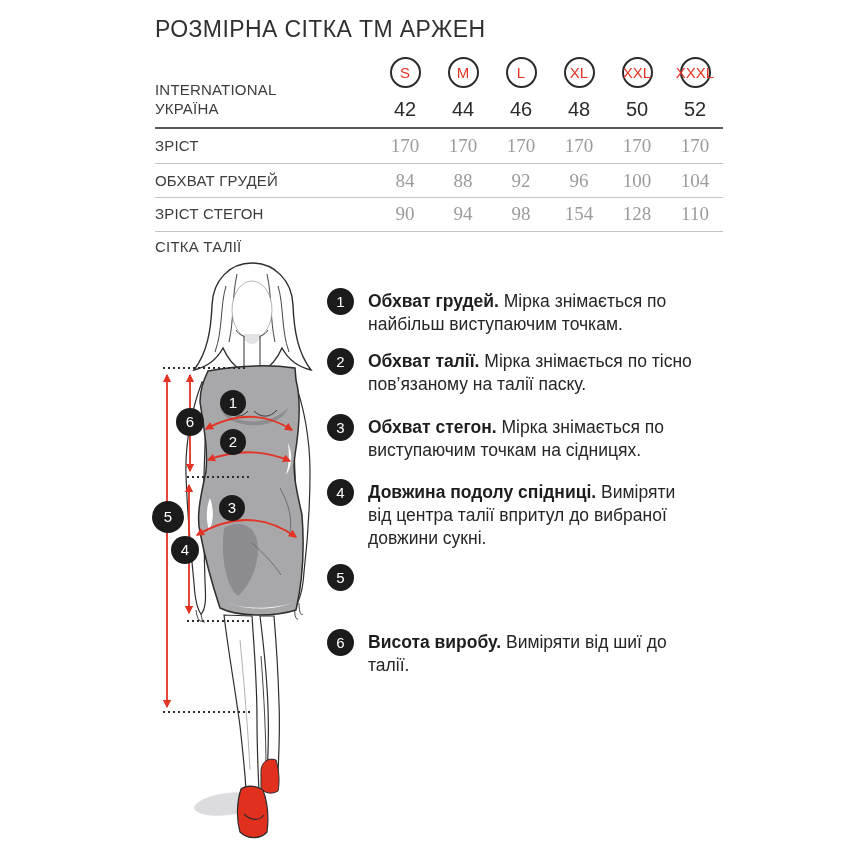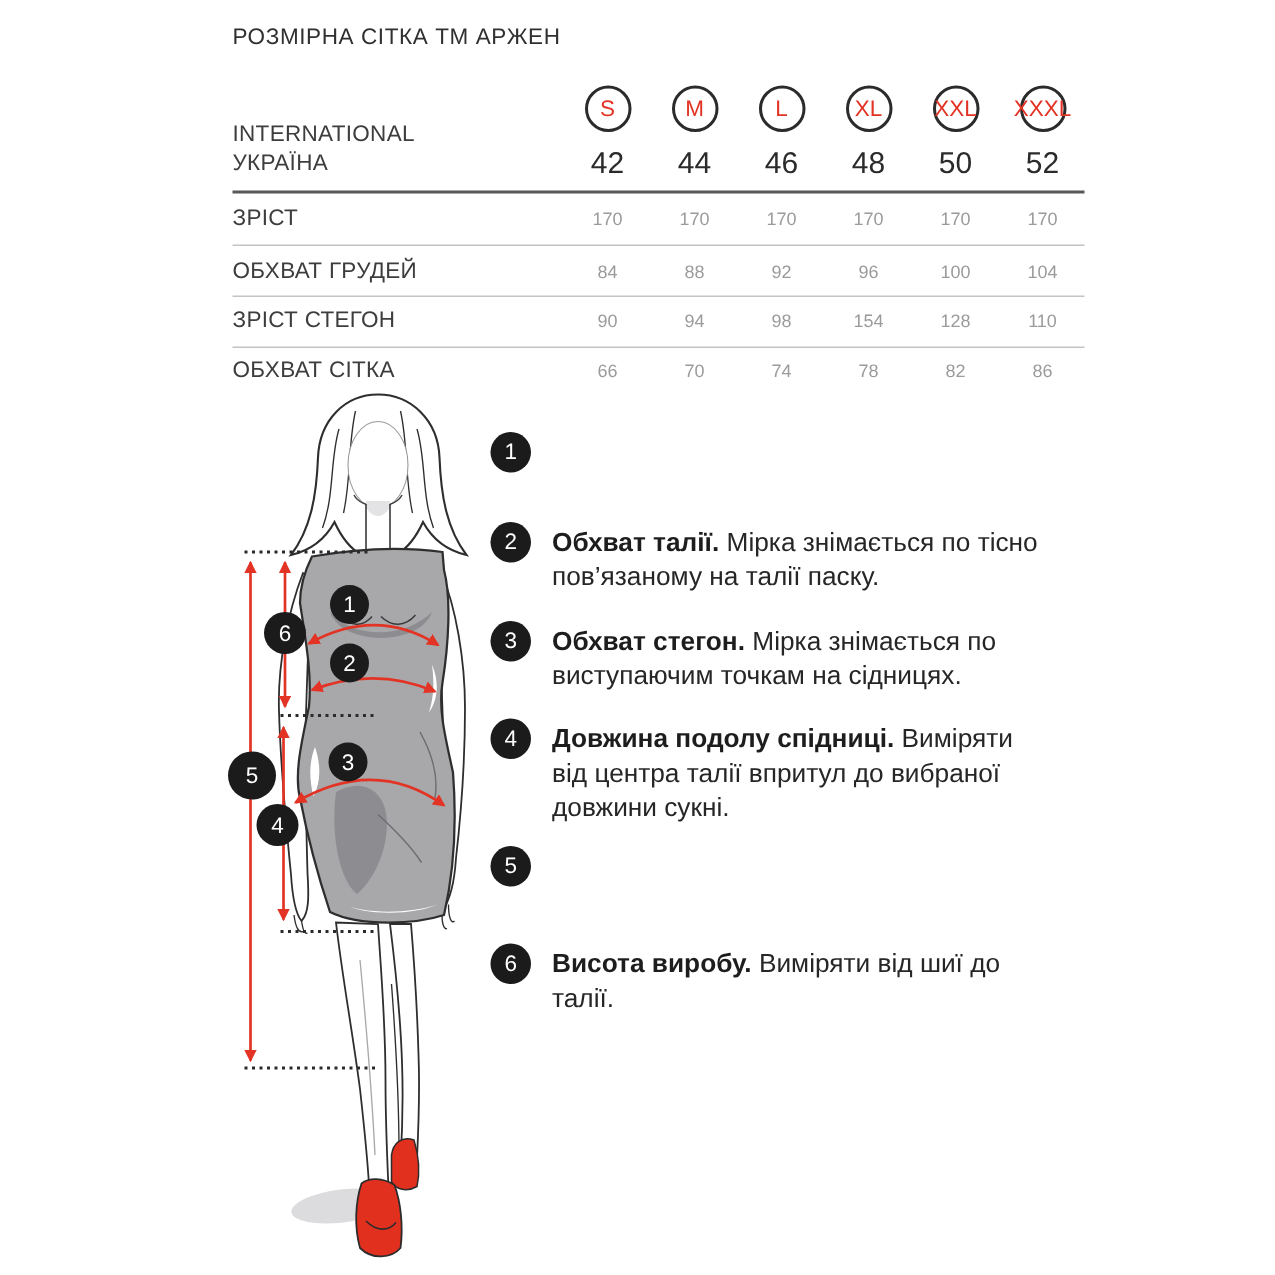--- a/index.html
+++ b/index.html
@@ -3,37 +3,37 @@
 <meta charset="utf-8">
 <style>
   html,body{margin:0;padding:0;background:#fff;}
   .screen{
     position:relative;width:850px;height:850px;background:#fff;overflow:hidden;
     font-family:"Liberation Sans",sans-serif;color:#333;
   }
   .abs{position:absolute;}
   
   .title{
-    left:155px;top:16px;font-size:15px;font-weight:500;color:#303030;letter-spacing:.4px;
+    left:155px;top:16px;font-size:23px;font-weight:500;color:#303030;letter-spacing:.4px;
   }
   
   .row-label{
     left:155px;height:22px;line-height:22px;font-size:15px;color:#3d3d3d;letter-spacing:.2px;
   }
   .cols{
     left:376px;width:348px;display:grid;grid-template-columns:repeat(6,58px);
   }
   .cell{display:flex;align-items:center;justify-content:center;}
   .size-circle{
     width:27px;height:27px;border:2px solid #2b2b2b;border-radius:50%;
     display:flex;align-items:center;justify-content:center;
     color:#e23325;font-size:15px;font-weight:400;white-space:nowrap;overflow:visible;
   }
   .ua-val{height:22px;font-size:20px;color:#2b2b2b;}
-  .val{height:22px;font-size:12px;color:#9b9b9b;}
+  .val{height:22px;font-size:19px;color:#9b9b9b;font-family:Liberation Serif, serif;}
   .divider-dark{left:155px;width:568px;height:2px;background:#58585a;}
   .divider-light{left:155px;width:568px;height:1px;background:#c4c4c4;}
   
   .m-item{left:327px;display:flex;align-items:flex-start;}
   .m-circle{
     flex:0 0 27px;width:27px;height:27px;border-radius:50%;background:#1b1b1b;
     display:flex;align-items:center;justify-content:center;color:#fff;font-size:15px;
   }
   .m-text{
     margin-left:14px;margin-top:2px;width:332px;font-size:17.5px;line-height:23px;color:#262626;
@@ -124,32 +124,25 @@
   <div class="abs cols" style="top:203px">
     <div class="cell val">90</div>
     <div class="cell val">94</div>
     <div class="cell val">98</div>
     <div class="cell val">154</div>
     <div class="cell val">128</div>
     <div class="cell val">110</div>
   </div>
   <div class="abs divider-light" style="top:231px"></div>
 
-  <div class="abs row-label" style="top:236px">ОБХВАТ СІТКА</div>
-  <div class="abs cols" style="top:236px">
-    <div class="cell val">66</div>
-    <div class="cell val">70</div>
-    <div class="cell val">74</div>
-    <div class="cell val">78</div>
-    <div class="cell val">82</div>
-    <div class="cell val">86</div>
-  </div>
+  <div class="abs row-label" style="top:236px">СІТКА ТАЛІЇ</div>
 
   <div class="abs m-item" style="top:288px">
     <div class="m-circle">1</div>
+    <div class="m-text"><b>Обхват грудей.</b> <span>Мірка знімається по найбільш виступаючим точкам.</span></div>
   </div>
   <div class="abs m-item" style="top:348px">
     <div class="m-circle">2</div>
     <div class="m-text"><b>Обхват талії.</b> <span>Мірка знімається по тісно пов’язаному на талії паску.</span></div>
   </div>
   <div class="abs m-item" style="top:414px">
     <div class="m-circle">3</div>
     <div class="m-text"><b>Обхват стегон.</b> <span>Мірка знімається по виступаючим точкам на сідницях.</span></div>
   </div>
   <div class="abs m-item" style="top:479px">

